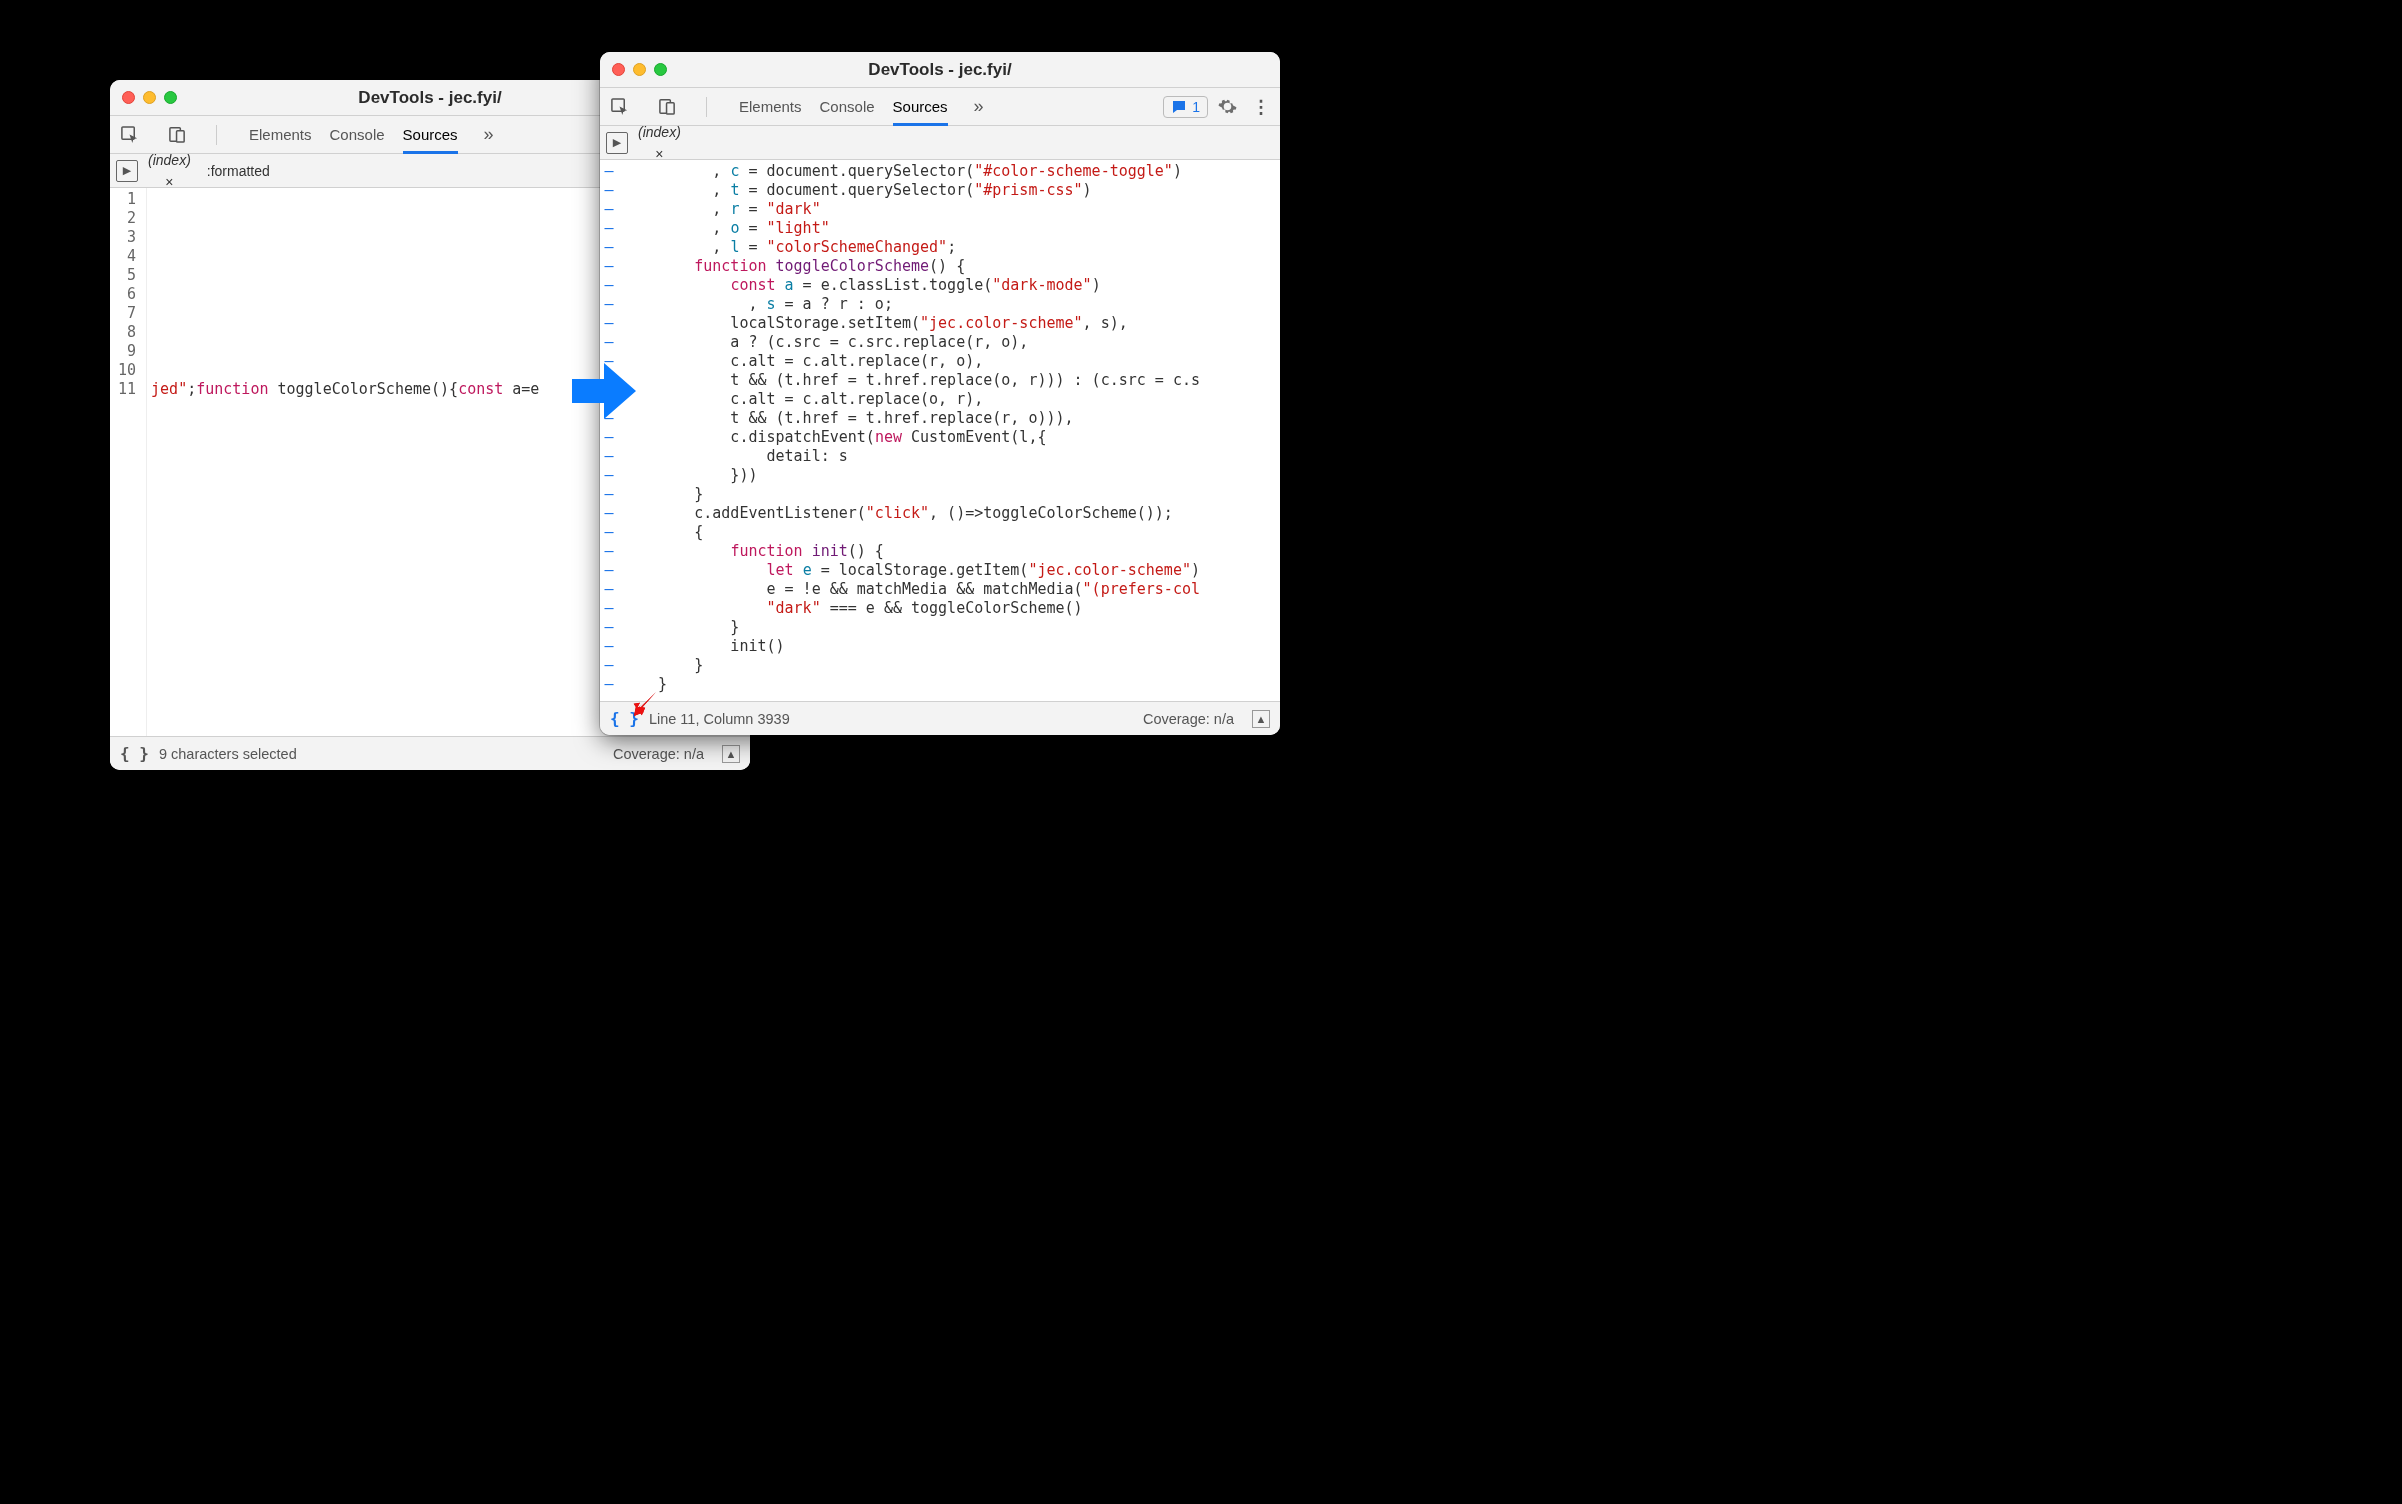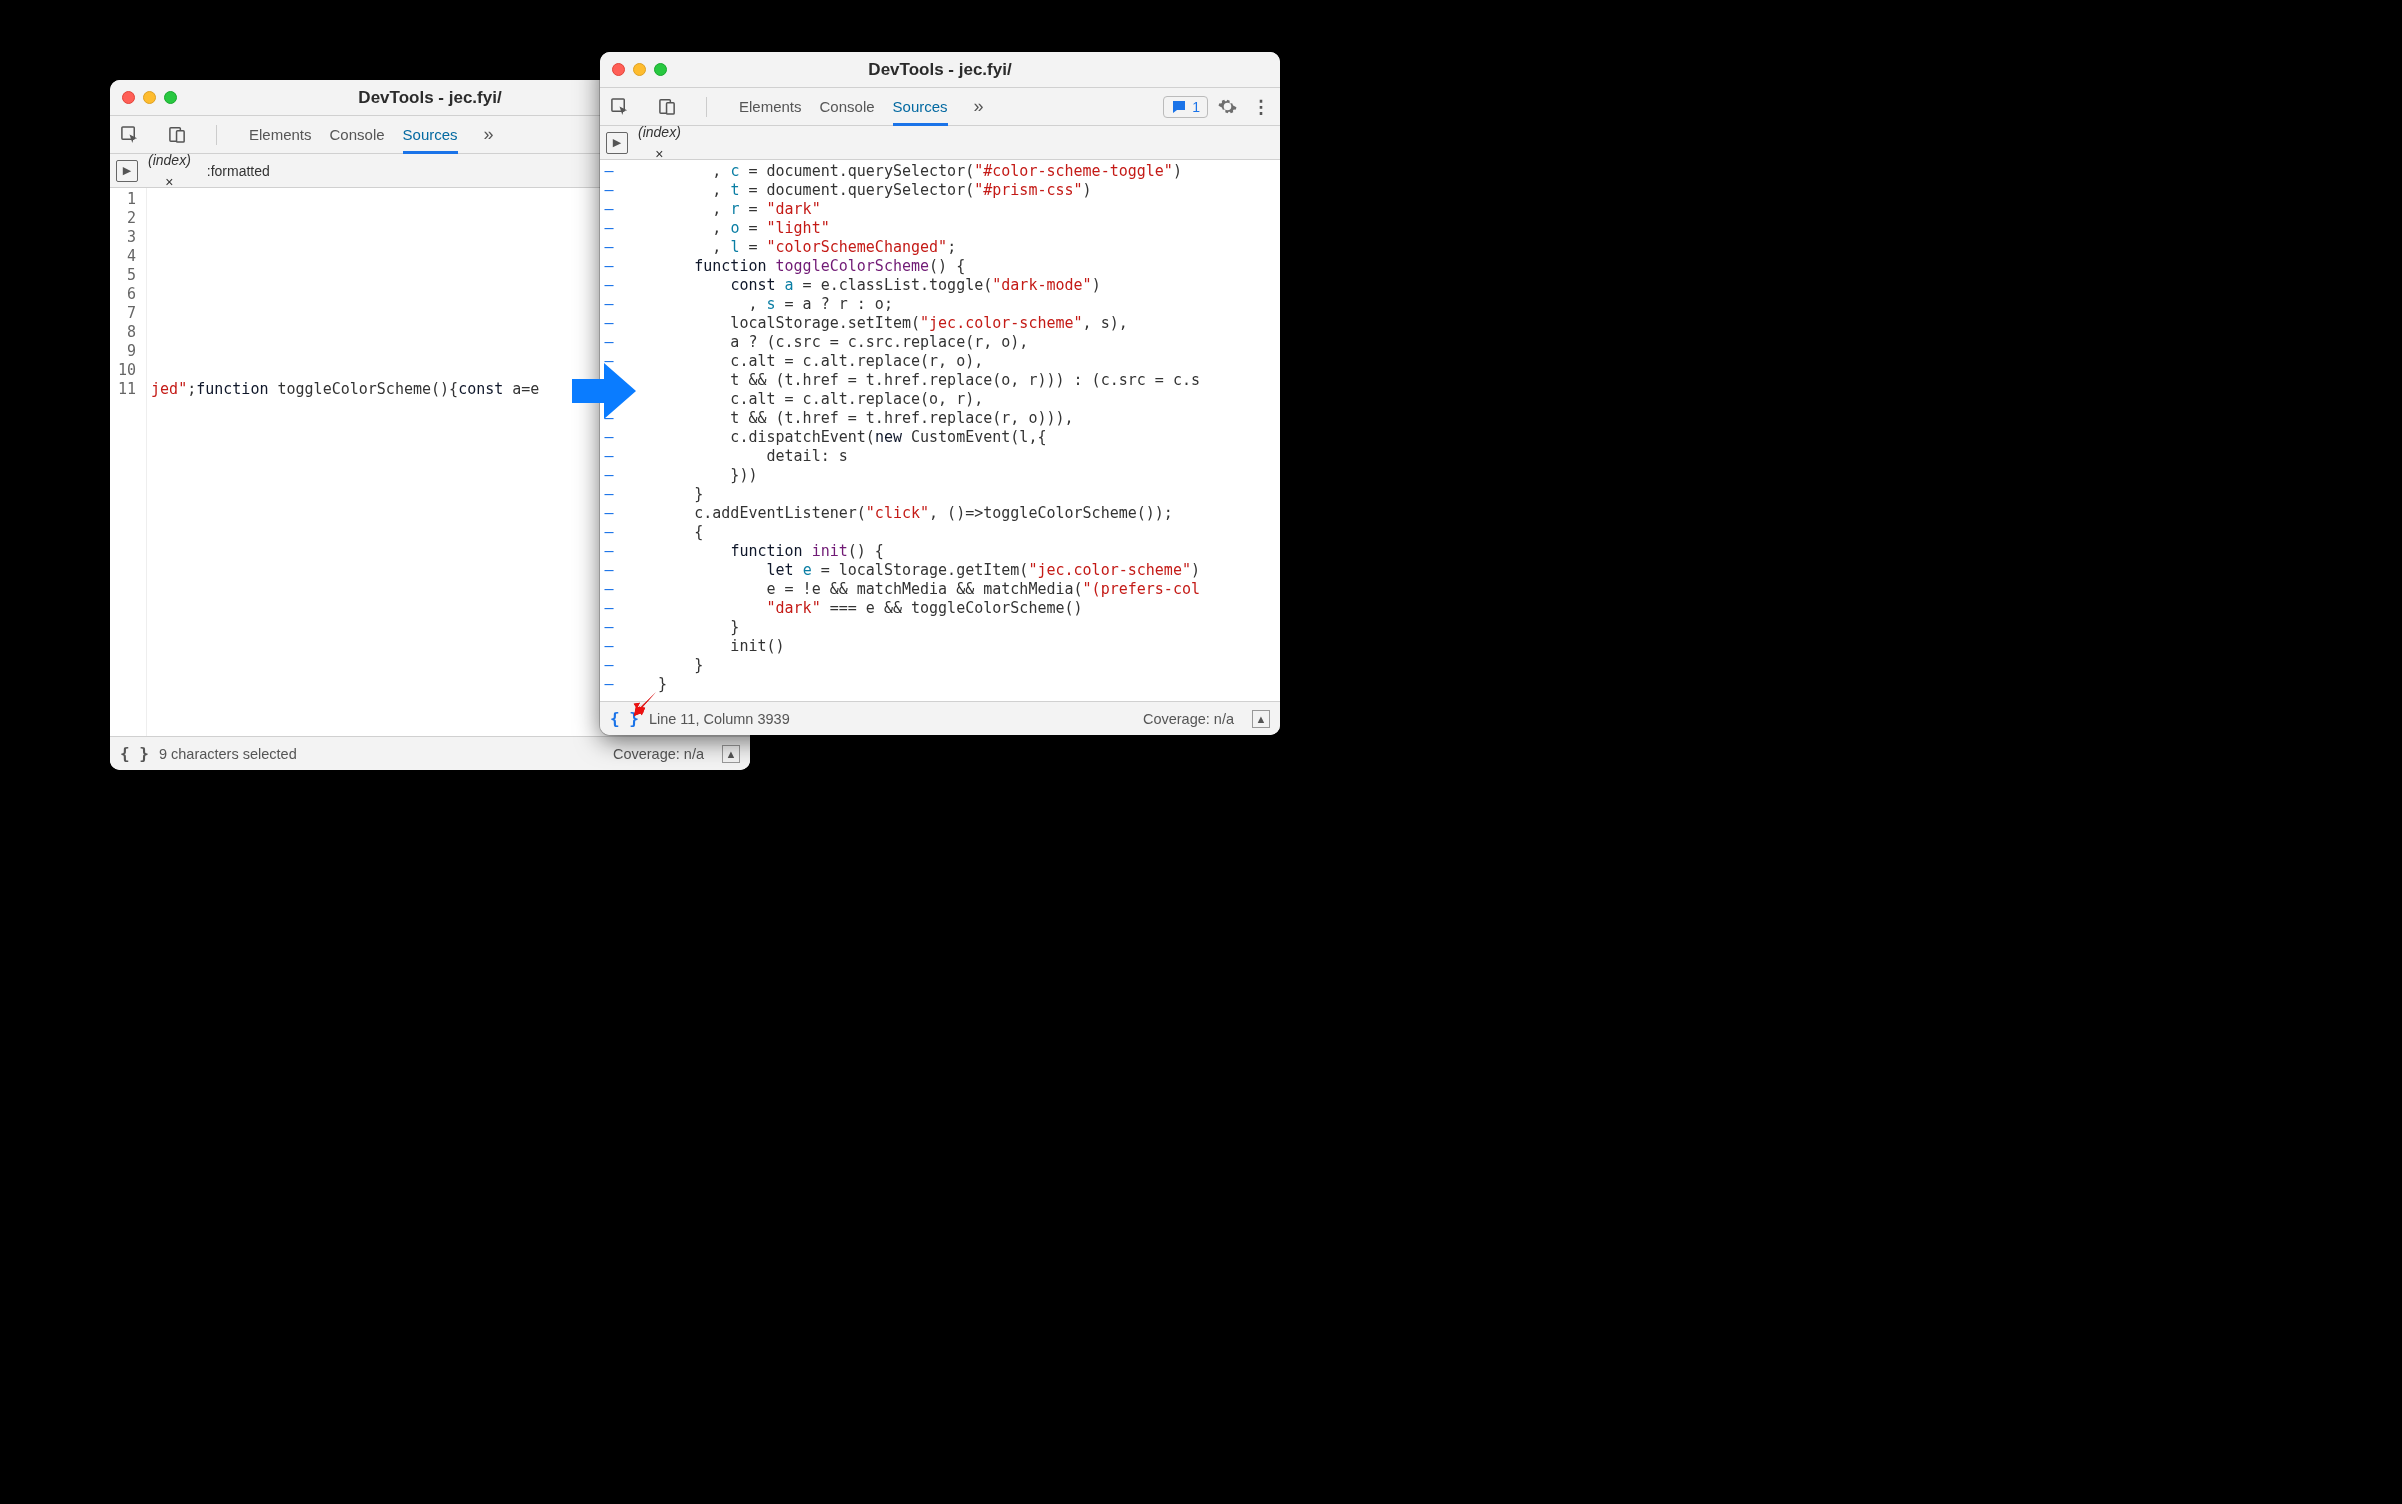--- a/index.html
+++ b/index.html
@@ -53,21 +53,21 @@
     gap: 18px;
   }
   .toolbar .sep { width: 1px; height: 20px; background: #ccc; margin: 0 6px; }
   .tool-icon {
     width: 30px; height: 30px;
     display: flex; align-items: center; justify-content: center;
     color: #555;
   }
   .tabs { display: flex; align-items: stretch; gap: 18px; margin-left: 8px; height: 100%; font-size: 15px; }
   .tab { display: flex; align-items: center; color:#555; cursor:pointer; }
-  .tab.active { color:#0369a1; border-bottom: 3px solid #1a73e8; font-weight:500; margin-bottom:-1px; padding-top:2px; }
+  .tab.active { color:#000000; border-bottom: 3px solid #1a73e8; font-weight:500; margin-bottom:-1px; padding-top:2px; }
   .toolbar .right { margin-left: auto; display:flex; align-items:center; gap:4px; }
   .chevron { font-size: 18px; color:#555; padding: 0 8px; }
 
   .filetabs {
     height: 34px; background:#f3f3f3; border-bottom: 1px solid #d0d0d0;
     display:flex; align-items:center; padding: 0 6px; gap: 4px;
     font-size: 14px;
   }
   .file-nav-btn { width:22px; height:22px; border:1px solid #666; display:flex; align-items:center; justify-content:center; color:#555; font-size:11px; border-radius:2px; }
   .filetab { display:flex; align-items:center; gap:6px; padding: 4px 6px; color:#333; font-style: italic; flex-direction: column;}
@@ -76,21 +76,21 @@
 
   .editor {
     flex:1; display:flex; overflow:hidden; background:#fff;
     font-family: Menlo, Consolas, monospace; font-size: 15px; line-height: 19px;
   }
   .gutter { text-align:right; color:#666; padding: 2px 10px 2px 8px; border-right:1px solid #eee; user-select:none; min-width:34px; }
   .fold   { color:#1a73e8; padding: 2px 4px; min-width:18px; text-align:center; user-select:none; }
   .fold div { height:19px; }
   .dash::before { content:"–"; }
   .code { padding: 2px 0 2px 4px; white-space: pre; overflow:hidden; }
-  .k  { color:#0f172a; }
+  .k  { color:#be185d; }
   .s  { color:#c41a16; }  
   .v  { color:#0a7ea4; }  
   .nm { color:#701a75; }
 
   .statusbar {
     height: 34px; border-top:1px solid #d0d0d0; background:#f3f3f3;
     display:flex; align-items:center; padding: 0 10px; gap:10px; font-size:14.5px; color:#555;
   }
   .statusbar .fmt { font-family: Menlo, monospace; font-weight:700; font-size:16px; }
   .statusbar .fmt.active { color:#1a73e8; }

